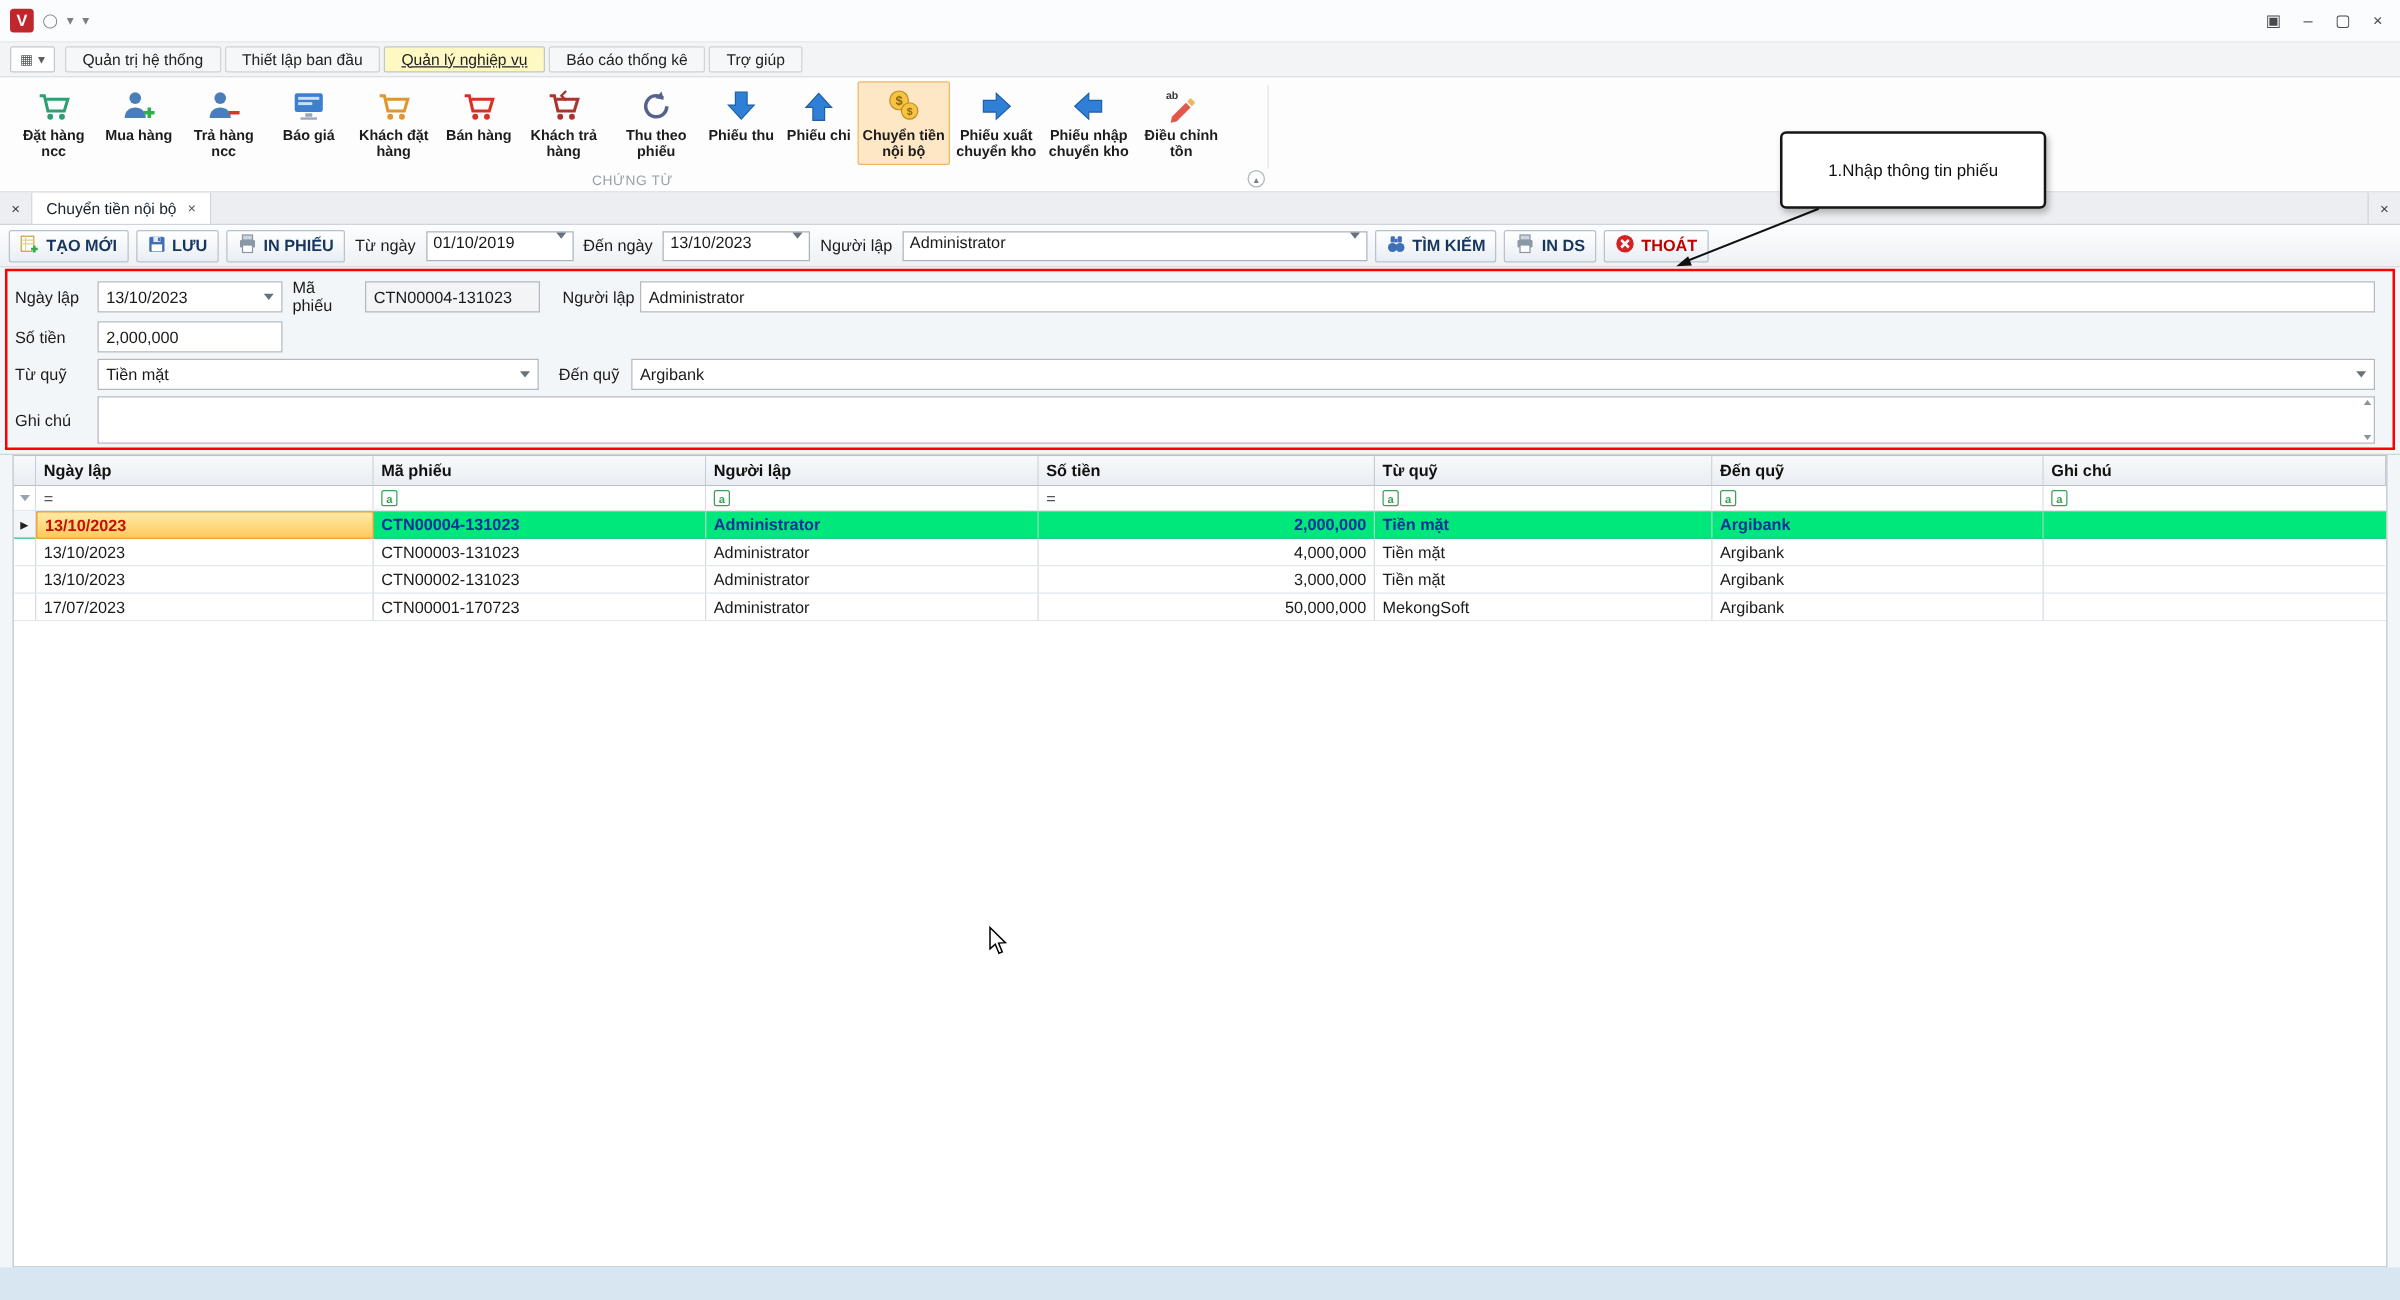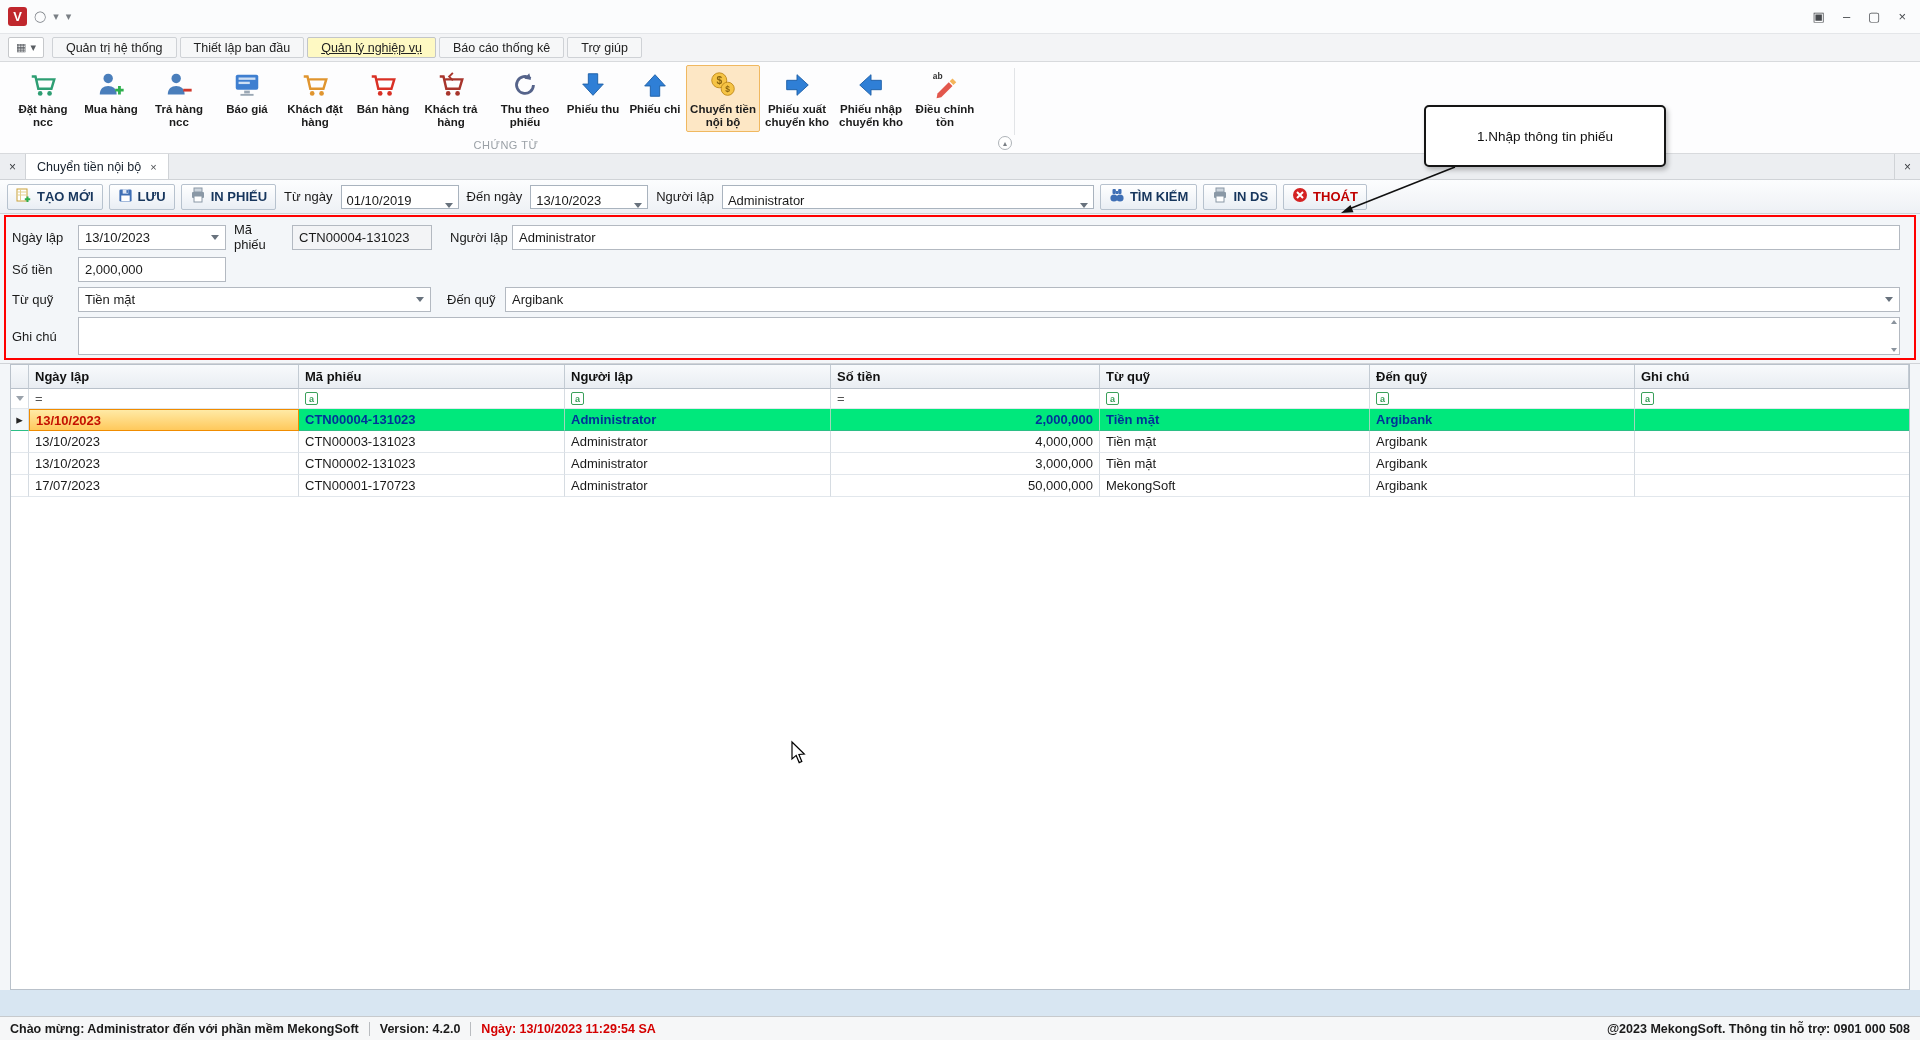--- a/index.html
+++ b/index.html
@@ -38,21 +38,21 @@
   .doc-close-box { width:26px; display:flex; align-items:center; justify-content:center; border-right:1px solid #d0d3d7; color:#3a3d41; font-size:12px; }
   .dtab { background:#fff; display:flex; align-items:center; gap:9px; padding:0 11px; font-size:12.5px; border-right:1px solid #d0d3d7; color:#16202c; }
   .dtab .x { color:#4a4d51; font-size:11px; }
   .doc-close-right { margin-left:auto; width:26px; display:flex; align-items:center; justify-content:center; border-left:1px solid #d0d3d7; color:#3a3d41; font-size:12px; }
 
   
   .toolbar { height:34px; background:linear-gradient(#fcfdfe,#eef1f5); border-bottom:1px solid #d0d3d7; display:flex; align-items:center; gap:6px; padding:0 7px; flex:0 0 auto; }
   .tbtn { height:26px; display:flex; align-items:center; gap:5px; padding:0 8px; border:1px solid #b7c2ce; background:linear-gradient(#ffffff,#e9eef4); border-radius:2px; font-weight:bold; color:#17365d; font-size:13px; }
   .tbtn.exit { color:#c00000; }
   .tlabel { font-size:13px; padding:0 2px; color:#1a1a1a; }
-  .tcombo { height:24px; border:1px solid #a9b3be; background:#fff; display:flex; align-items:flex-end; padding:0 5px; font-size:13px; gap:12px; }
+  .tcombo { height:24px; border:1px solid #a9b3be; background:#fff; display:flex; align-items:flex-start; padding:0 5px; font-size:13px; gap:12px; }
   .tcombo .val { flex:1; }
   .carr { width:0; height:0; border-left:4px solid transparent; border-right:4px solid transparent; border-top:5px solid #68727d; flex:0 0 auto; }
 
   
   .form-area { position:relative; background:#f3f6f9; padding:8px 20px 8px 12px; border-bottom:1px solid #d0d3d7; flex:0 0 auto; }
   .red-box { position:absolute; left:4px; right:4px; top:1px; bottom:3px; border:2px solid #ff0000; pointer-events:none; z-index:6; }
   .frow { display:flex; align-items:center; margin-bottom:5px; }
   .frow:last-child { margin-bottom:0; }
   .flabel { width:66px; font-size:13px; flex:0 0 auto; }
   .finput { height:25px; border:1px solid #b3b9c1; background:#fff; display:flex; align-items:center; padding:0 6px; font-size:13px; gap:4px; }
@@ -82,21 +82,21 @@
   .bottom-gap { height:26px; background:#d8e6f2; flex:0 0 auto; }
 
   
   .statusbar { height:24px; background:#f6f7f8; border-top:1px solid #c7cacd; display:flex; align-items:center; padding:0 10px; font-size:12.5px; flex:0 0 auto; }
   .statusbar .sb { font-weight:bold; }
   .sbsep { width:1px; height:14px; background:#b9bcc0; margin:0 10px; }
   .sb.date-red { color:#d40000; }
   .sb-right { margin-left:auto; font-weight:bold; }
 
   
-  .callout { position:absolute; left:1424px; top:105px; width:242px; height:62px; background:#fff; border:2px solid #151515; border-radius:5px; box-shadow:2px 3px 5px rgba(0,0,0,.25); display:flex; align-items:center; justify-content:center; font-size:13.5px; color:#111; z-index:20; }
+  .callout { position:absolute; left:1424px; top:105px; width:213px; height:62px; background:#fff; border:2px solid #151515; border-radius:5px; box-shadow:2px 3px 5px rgba(0,0,0,.25); display:flex; align-items:center; justify-content:center; font-size:13.5px; color:#111; z-index:20; }
   .overlay-svg { position:absolute; left:0; top:0; width:1920px; height:1040px; pointer-events:none; z-index:19; }
 </style>
 </head>
 <body>
 
 <div class="app">
 
   <div class="titlebar">
     <div class="qat">
       <div class="logo">V</div>
@@ -506,28 +506,20 @@
       <div class="gcell c5">MekongSoft</div>
       <div class="gcell c6">Argibank</div>
       <div class="gcell c7"></div>
     </div>
 
     <div class="grid-fill"></div>
   </div>
 
   <div class="bottom-gap"></div>
 
-  <div class="statusbar">
-    <span class="sb">Chào mừng: Administrator đến với phần mềm MekongSoft</span>
-    <span class="sbsep"></span>
-    <span class="sb">Version: 4.2.0</span>
-    <span class="sbsep"></span>
-    <span class="sb date-red">Ngày: 13/10/2023 11:29:54 SA</span>
-    <span class="sb-right">@2023 MekongSoft. Thông tin hỗ trợ: 0901 000 508</span>
-  </div>
 
   <div class="callout">
     <span>1.Nhập thông tin phiếu</span>
   </div>
   <svg class="overlay-svg">
     <line x1="1455" y1="167" x2="1349" y2="209" stroke="#111" stroke-width="1.6"></line>
     <polygon points="1341,213 1350.5,204.9 1353.5,212.3" fill="#111"></polygon>
   </svg>
 
   <svg class="overlay-svg" style="z-index:30">

